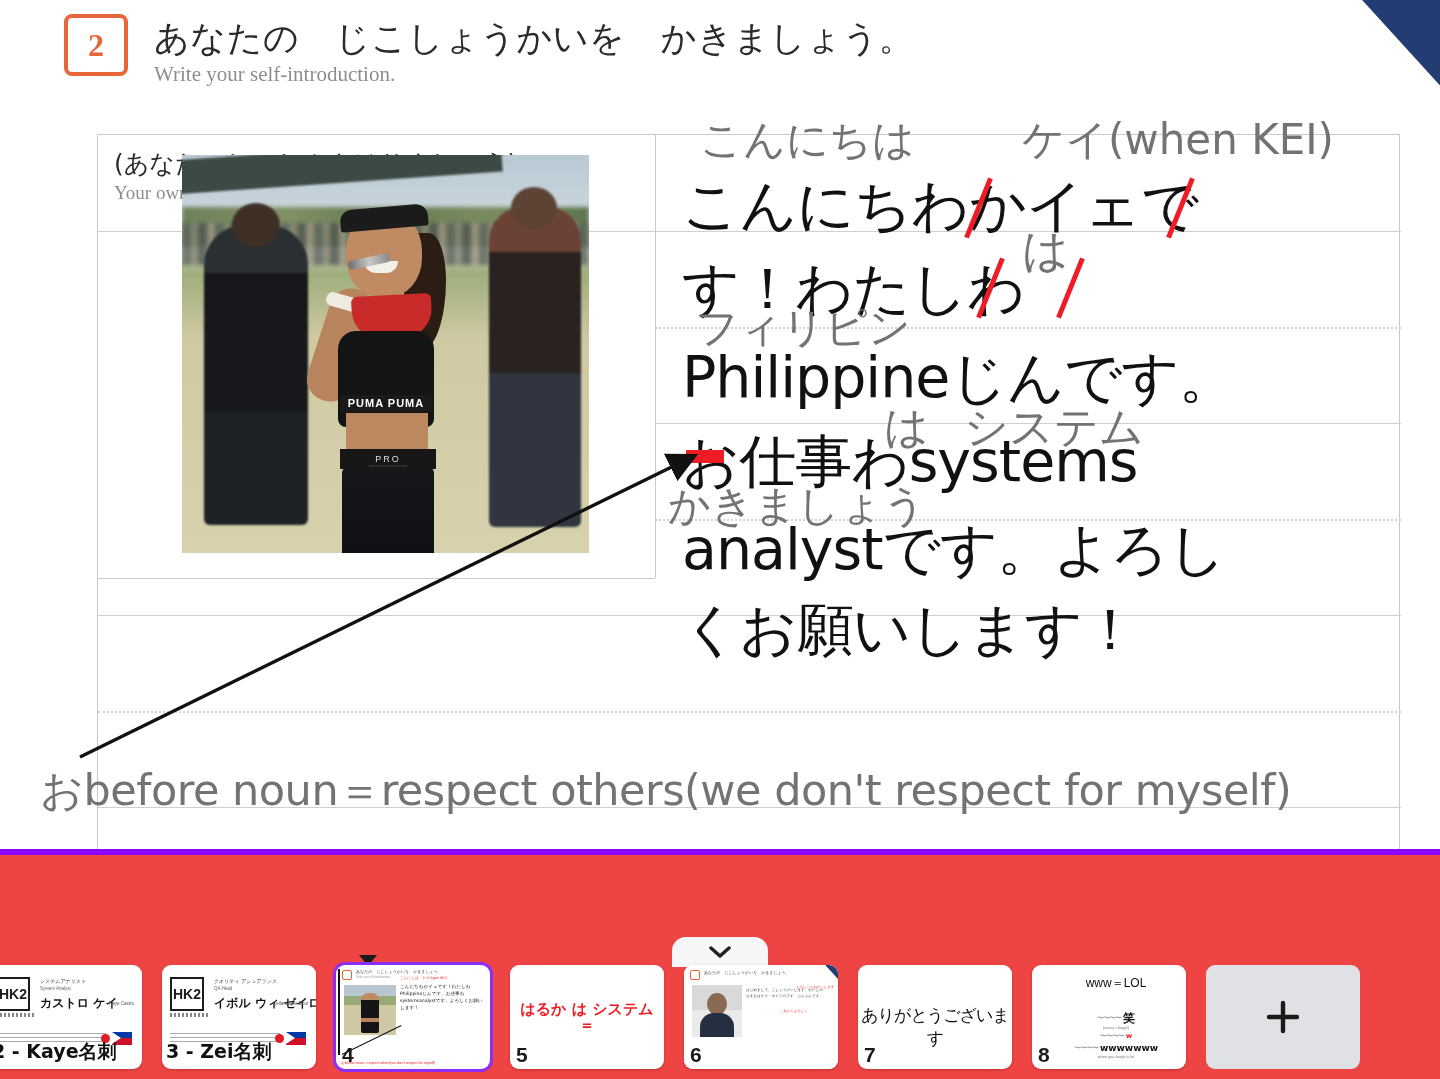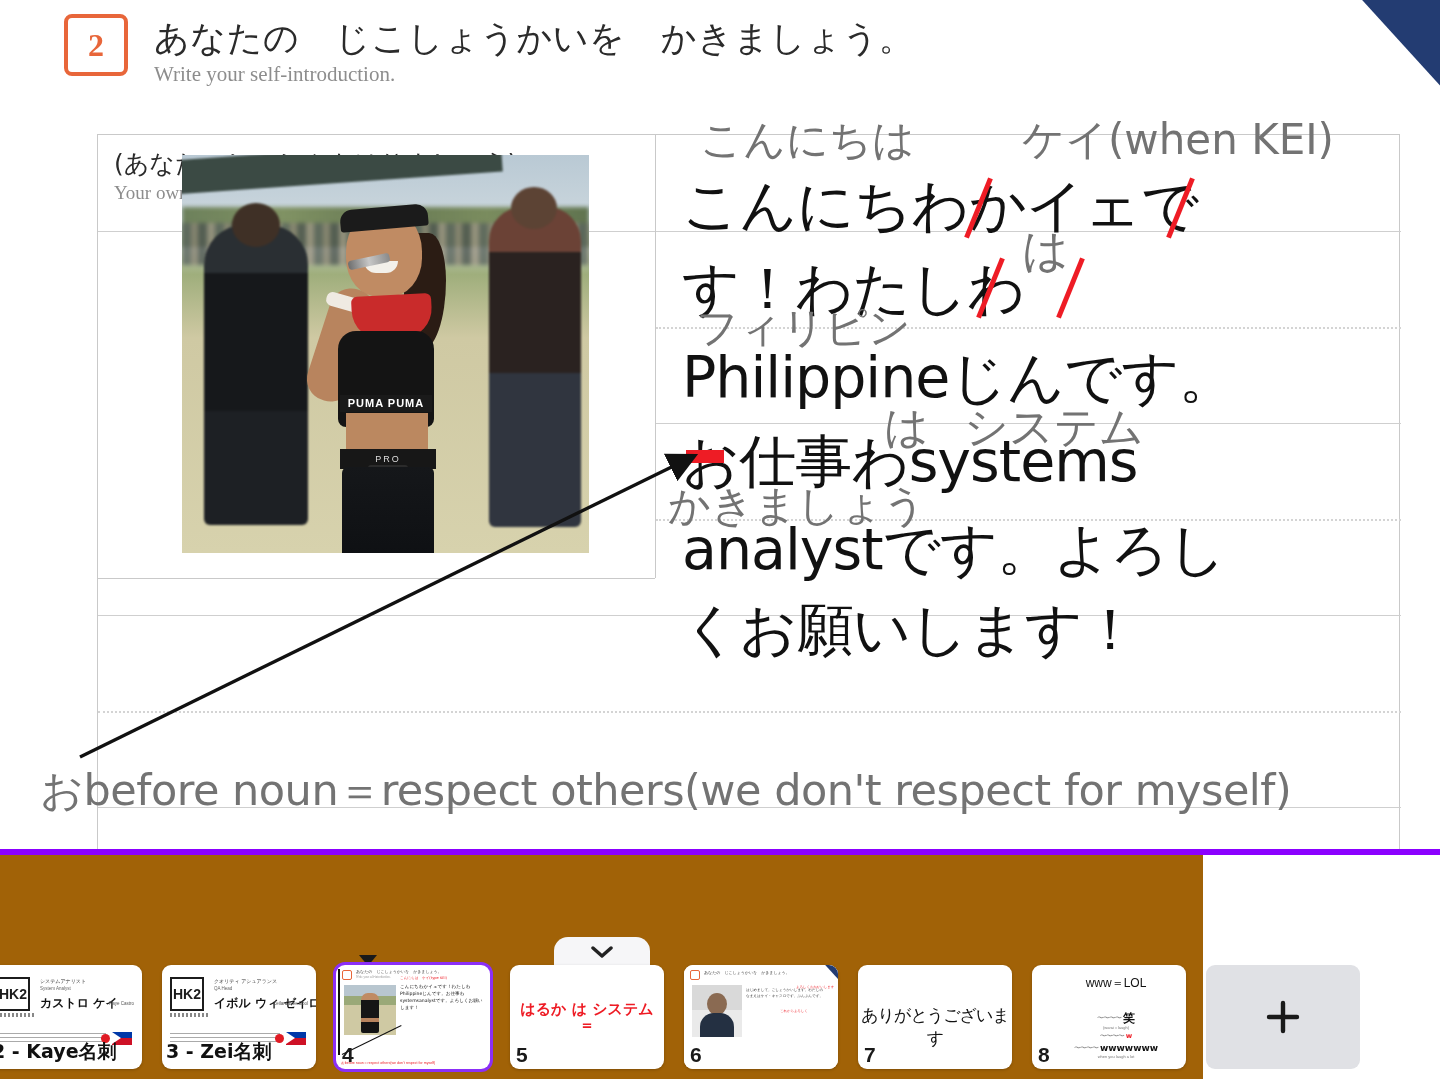--- a/index.html
+++ b/index.html
@@ -308,22 +308,22 @@
   .purple-divider {
     position: absolute;
     left: 0; top: 849px;
     width: 1440px; height: 6px;
     background: #8b00ff;
     z-index: 20;
   }
   #filmstrip {
     position: absolute;
     left: 0; top: 855px;
-    width: 1203px; height: 224px;
-    background: #a16207;
+    width: 1440px; height: 224px;
+    background: #ef4444;
     z-index: 19;
   }
   
   .collapse-tab {
     position: absolute;
     left: 50%;
     transform: translateX(-50%);
     top: 82px;
     width: 96px;
     height: 30px;

